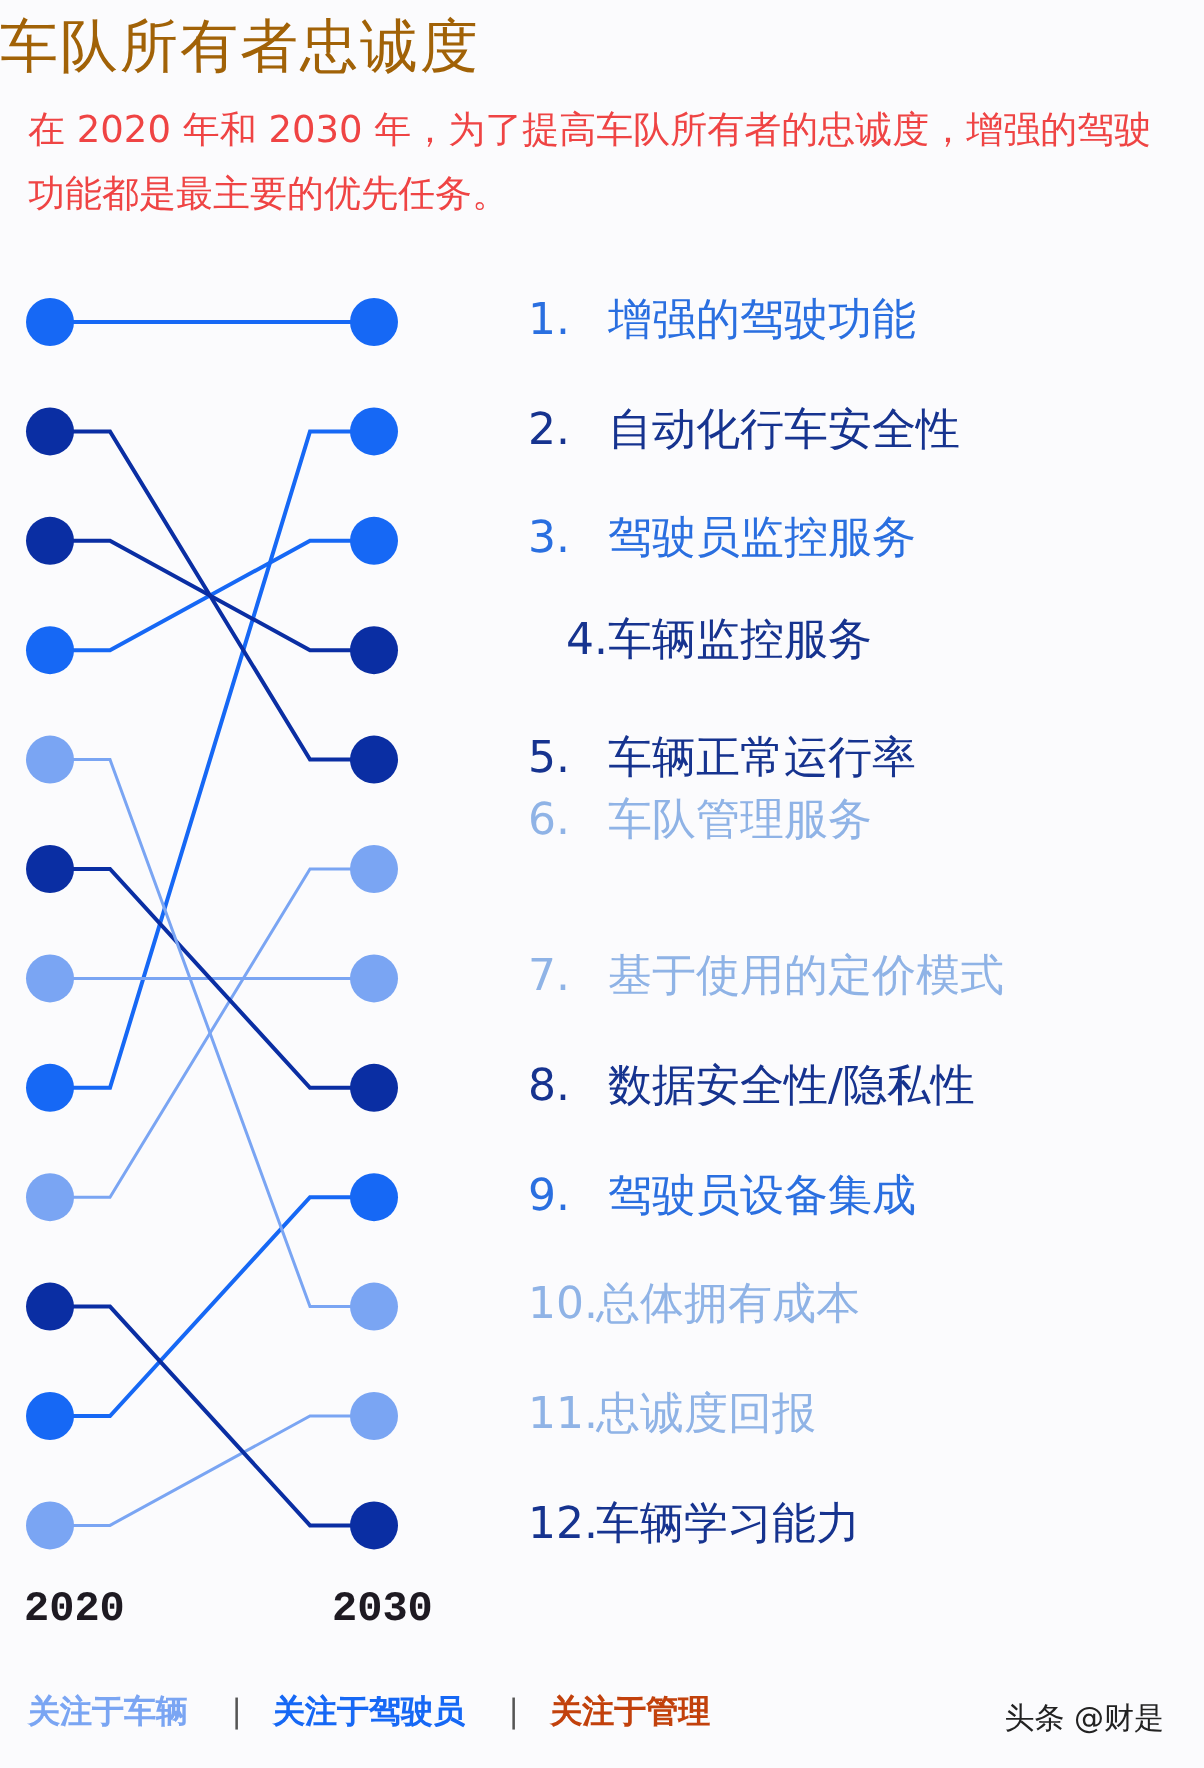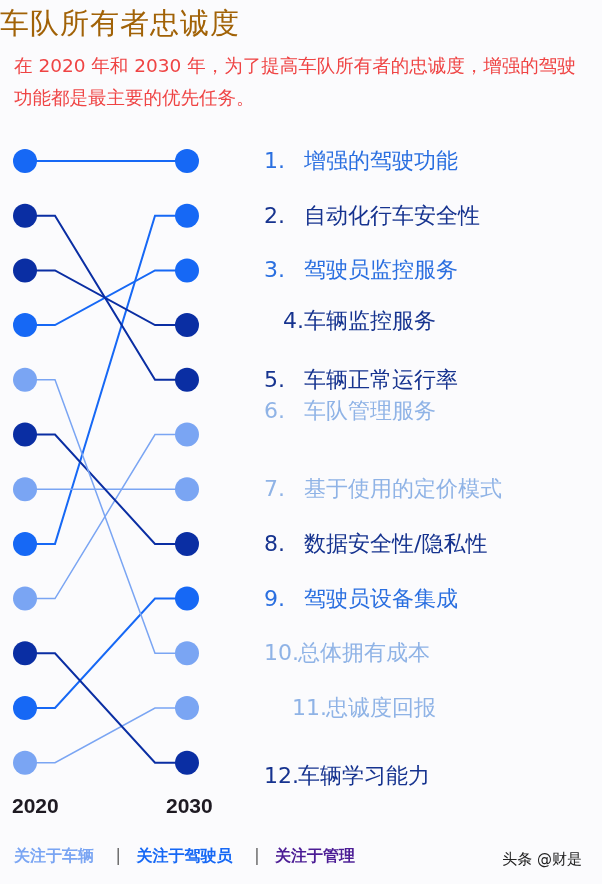--- a/index.html
+++ b/index.html
@@ -18,21 +18,21 @@
     font-size: 18.5px; line-height: 32px; color: #ef4444;
   }
   svg.bump { position: absolute; left: 0; top: 0; }
   .label {
     position: absolute; left: 264px; height: 28px; line-height: 28px;
     font-size: 22px; white-space: nowrap;
   }
   .label .num { display: inline-block; width: 40px; }
   .year {
     position: absolute; top: 794px; font-size: 21px; font-weight: bold; color: #1e1a22;
-    font-family: Liberation Sans, sans-serif;
+    font-family: Liberation Mono, monospace;
   }
   .legend {
     position: absolute; left: 14px; top: 846px; font-size: 16px; font-weight: bold;
     font-family: "DejaVu Serif", "Liberation Serif", serif;
   }
   .legend span { margin-right: 6px; }
   .legend .sep { color: #555; font-weight: normal; margin: 0 10px; }
   .watermark {
     position: absolute; right: 20px; top: 850px; font-size: 15px; color: #222;
   }
@@ -86,28 +86,28 @@
     <div class="label" style="top: 147px; color: rgb(42, 111, 224);"><span class="num">1.</span><span>增强的驾驶功能</span></div>
     <div class="label" style="top: 201.7px; color: rgb(22, 51, 143);"><span class="num">2.</span><span>自动化行车安全性</span></div>
     <div class="label" style="top: 256.4px; color: rgb(42, 111, 224);"><span class="num">3.</span><span>驾驶员监控服务</span></div>
     <div class="label" style="top: 307px; color: rgb(22, 51, 143); text-align: right;"><span class="num">4.</span><span>车辆监控服务</span></div>
     <div class="label" style="top: 365.8px; color: rgb(22, 51, 143);"><span class="num">5.</span><span>车辆正常运行率</span></div>
     <div class="label" style="top: 397px; color: rgb(143, 179, 230);"><span class="num">6.</span><span>车队管理服务</span></div>
     <div class="label" style="top: 475.2px; color: rgb(143, 179, 230);"><span class="num">7.</span><span>基于使用的定价模式</span></div>
     <div class="label" style="top: 529.9px; color: rgb(22, 51, 143);"><span class="num">8.</span><span>数据安全性/隐私性</span></div>
     <div class="label" style="top: 584.6px; color: rgb(42, 111, 224);"><span class="num">9.</span><span>驾驶员设备集成</span></div>
     <div class="label" style="top: 639.3px; color: rgb(143, 179, 230);"><span class="num" style="width: 34px;">10.</span><span>总体拥有成本</span></div>
-    <div class="label" style="top: 694px; color: rgb(143, 179, 230);"><span class="num" style="width: 34px; margin-left: 28px;">11.</span><span>忠诚度回报</span></div>
-    <div class="label" style="top: 748.7px; color: rgb(22, 51, 143);"><span class="num" style="width: 34px; margin-top: 13px;">12.</span><span>车辆学习能力</span></div>
+    <div class="label" style="top: 694px; color: rgb(143, 179, 230);"><span class="num" style="width: 34px;">11.</span><span>忠诚度回报</span></div>
+    <div class="label" style="top: 748.7px; color: rgb(22, 51, 143);"><span class="num" style="width: 34px;">12.</span><span>车辆学习能力</span></div>
   </div>
 
 <div class="year" style="left:12px;">2020</div>
 <div class="year" style="left:166px;">2030</div>
 
 <div class="legend">
   <span style="color:#7aa5f3;margin-top:36px;">关注于车辆</span>
   <span class="sep">|</span>
   <span style="color:#1668f5;">关注于驾驶员</span>
   <span class="sep">|</span>
-  <span style="color:#4c1d95;">关注于管理</span>
+  <span style="color:#c2410c;">关注于管理</span>
 </div>
 
 <div class="watermark">头条 @财是</div>
 
 </body></html>

